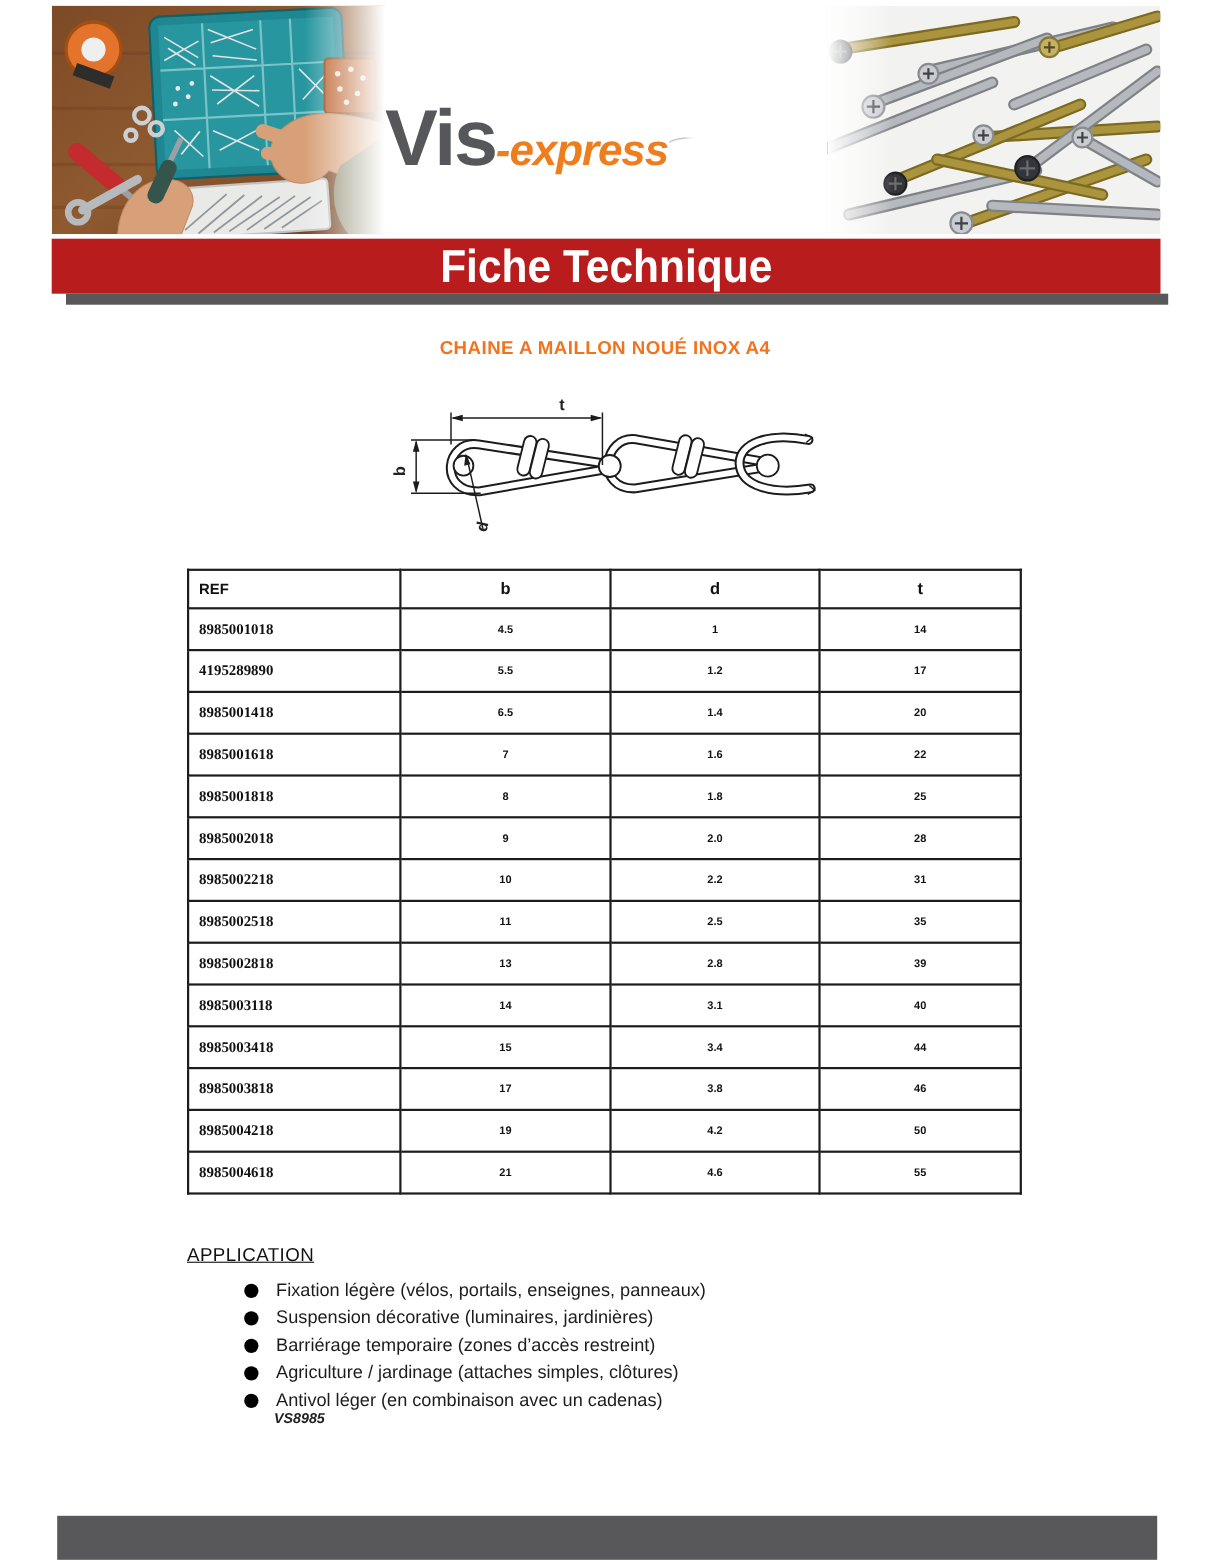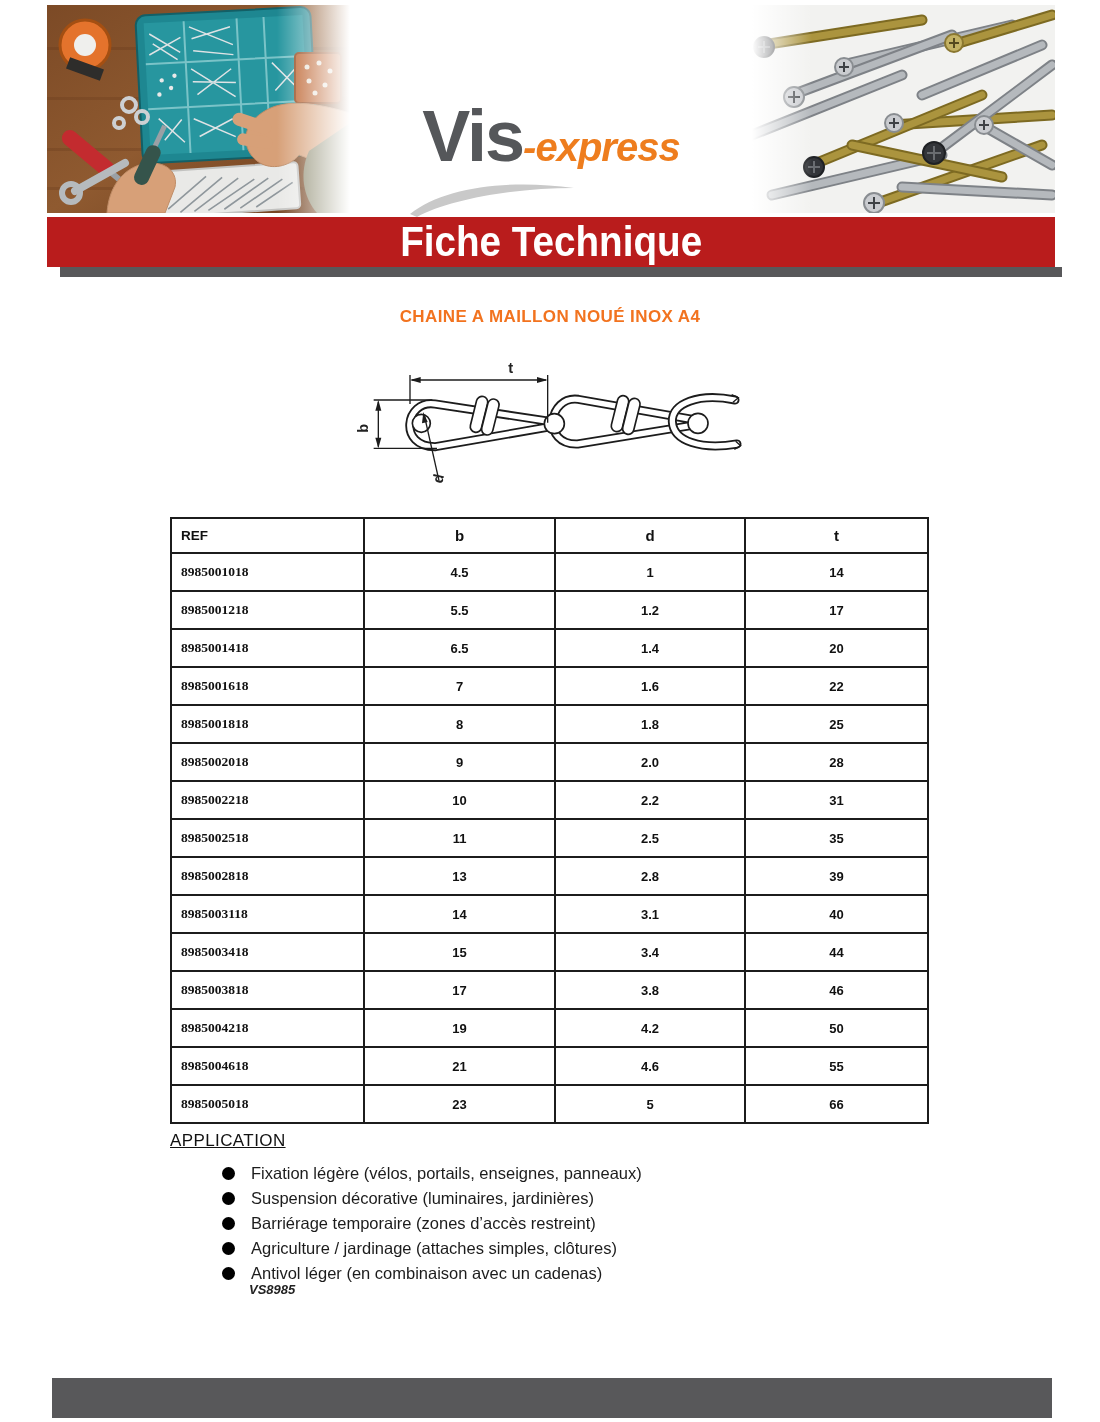--- a/index.html
+++ b/index.html
@@ -6,22 +6,22 @@
   html,body { background:#ffffff; }
   body { font-family:"Liberation Sans", sans-serif; }
   .page { position:relative; width:1100px; height:1422px; background:#fff; overflow:hidden; }
 
   
   .photo { position:absolute; top:5px; width:303px; height:208px; overflow:hidden; }
   .photo-left  { left:47px; }
   .photo-right { left:752px; }
   .photo svg { display:block; }
 
-  .logo-area { position:absolute; left:350px; top:9px; width:402px; height:208px;
-               display:flex; flex-direction:column; align-items:center; justify-content:flex-end; }
+  .logo-area { position:absolute; left:350px; top:22px; width:402px; height:208px;
+               display:flex; flex-direction:row; align-items:center; justify-content:space-between; }
   .logo-line { display:flex; align-items:baseline; white-space:nowrap; }
   .logo-vis { font-size:72px; font-weight:bold; color:#55575a; letter-spacing:-2px; }
   .logo-express { font-size:40px; font-weight:bold; font-style:italic; color:#ee7d1e; letter-spacing:-1px; }
   .logo-swoosh { margin-top:2px; margin-right:120px; }
 
   
   .banner { position:absolute; left:47px; top:217px; width:1008px; height:50px; background:#b91c1c;
             display:flex; align-items:center; justify-content:center; }
   .banner span { display:inline-block; color:#fff; font-size:42px; font-weight:bold;
                  transform:scaleX(0.92); letter-spacing:0px; }
@@ -40,21 +40,21 @@
   table.specs { position:absolute; left:170px; top:517px; width:757px;
                 border-collapse:collapse; table-layout:fixed; }
   table.specs th, table.specs td { border:2px solid #1c1c1c; color:#111; }
   table.specs th { height:35px; }
   table.specs td { height:38px; }
   .col-ref { width:193px; }
   .col-b { width:191px; } .col-d { width:190px; } .col-t { width:183px; }
   th.ref-h { text-align:left; padding-left:9px; font-size:13.5px; }
   th.val-h { text-align:center; font-size:15px; }
   td.ref { text-align:left; padding-left:9px; font-size:13.5px; font-weight:bold;font-family:Liberation Serif, serif; }
-  td.val { text-align:center; font-size:13px; font-weight:bold; }
+  td.val { text-align:center; font-size:10px; font-weight:bold; }
 
   
   .app-heading { position:absolute; left:170px; top:1131px; font-size:17px; color:#111;
                  text-decoration:underline; letter-spacing:0.4px; }
   .app-list { position:absolute; left:222px; top:1161px; list-style:none; }
   .app-list li { display:flex; align-items:center; height:25px; }
   .bullet-dot { width:13px; height:13px; border-radius:50%; background:#000; flex:0 0 13px; }
   .bullet-text { margin-left:16px; font-size:16.5px; color:#1c1c1c; }
   .ref-code { position:absolute; left:249px; top:1282px; font-size:13px; font-weight:bold;
               font-style:italic; color:#222; }
@@ -272,21 +272,21 @@
       </tr>
     </thead>
     <tbody>
         <tr>
           <td class="ref">8985001018</td>
           <td class="val">4.5</td>
           <td class="val">1</td>
           <td class="val">14</td>
         </tr>
         <tr>
-          <td class="ref">8985001218</td>
+          <td class="ref">4195289890</td>
           <td class="val">5.5</td>
           <td class="val">1.2</td>
           <td class="val">17</td>
         </tr>
         <tr>
           <td class="ref">8985001418</td>
           <td class="val">6.5</td>
           <td class="val">1.4</td>
           <td class="val">20</td>
         </tr>
@@ -349,26 +349,20 @@
           <td class="val">19</td>
           <td class="val">4.2</td>
           <td class="val">50</td>
         </tr>
         <tr>
           <td class="ref">8985004618</td>
           <td class="val">21</td>
           <td class="val">4.6</td>
           <td class="val">55</td>
         </tr>
-        <tr>
-          <td class="ref">8985005018</td>
-          <td class="val">23</td>
-          <td class="val">5</td>
-          <td class="val">66</td>
-        </tr>
       </tbody>
   </table>
 
   <div class="app-heading">APPLICATION</div>
   <ul class="app-list">
       <li>
         <span class="bullet-dot"></span>
         <span class="bullet-text">Fixation légère (vélos, portails, enseignes, panneaux)</span>
       </li>
       <li>

